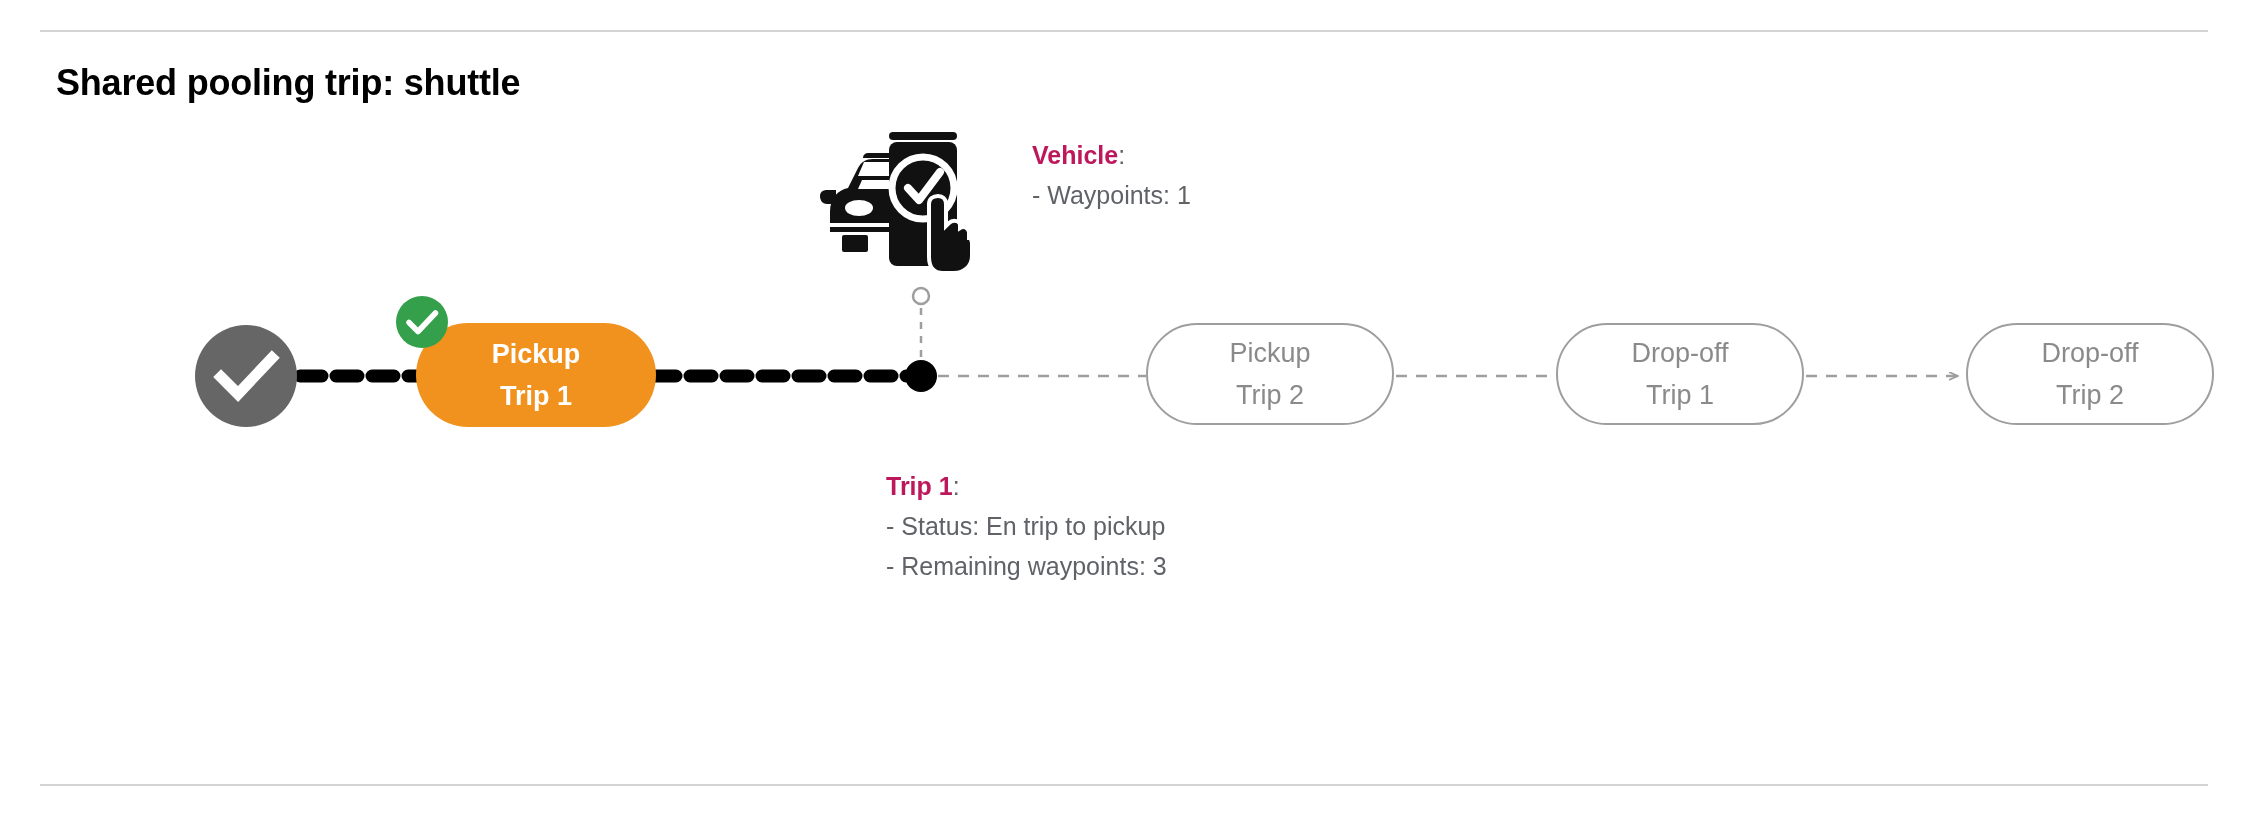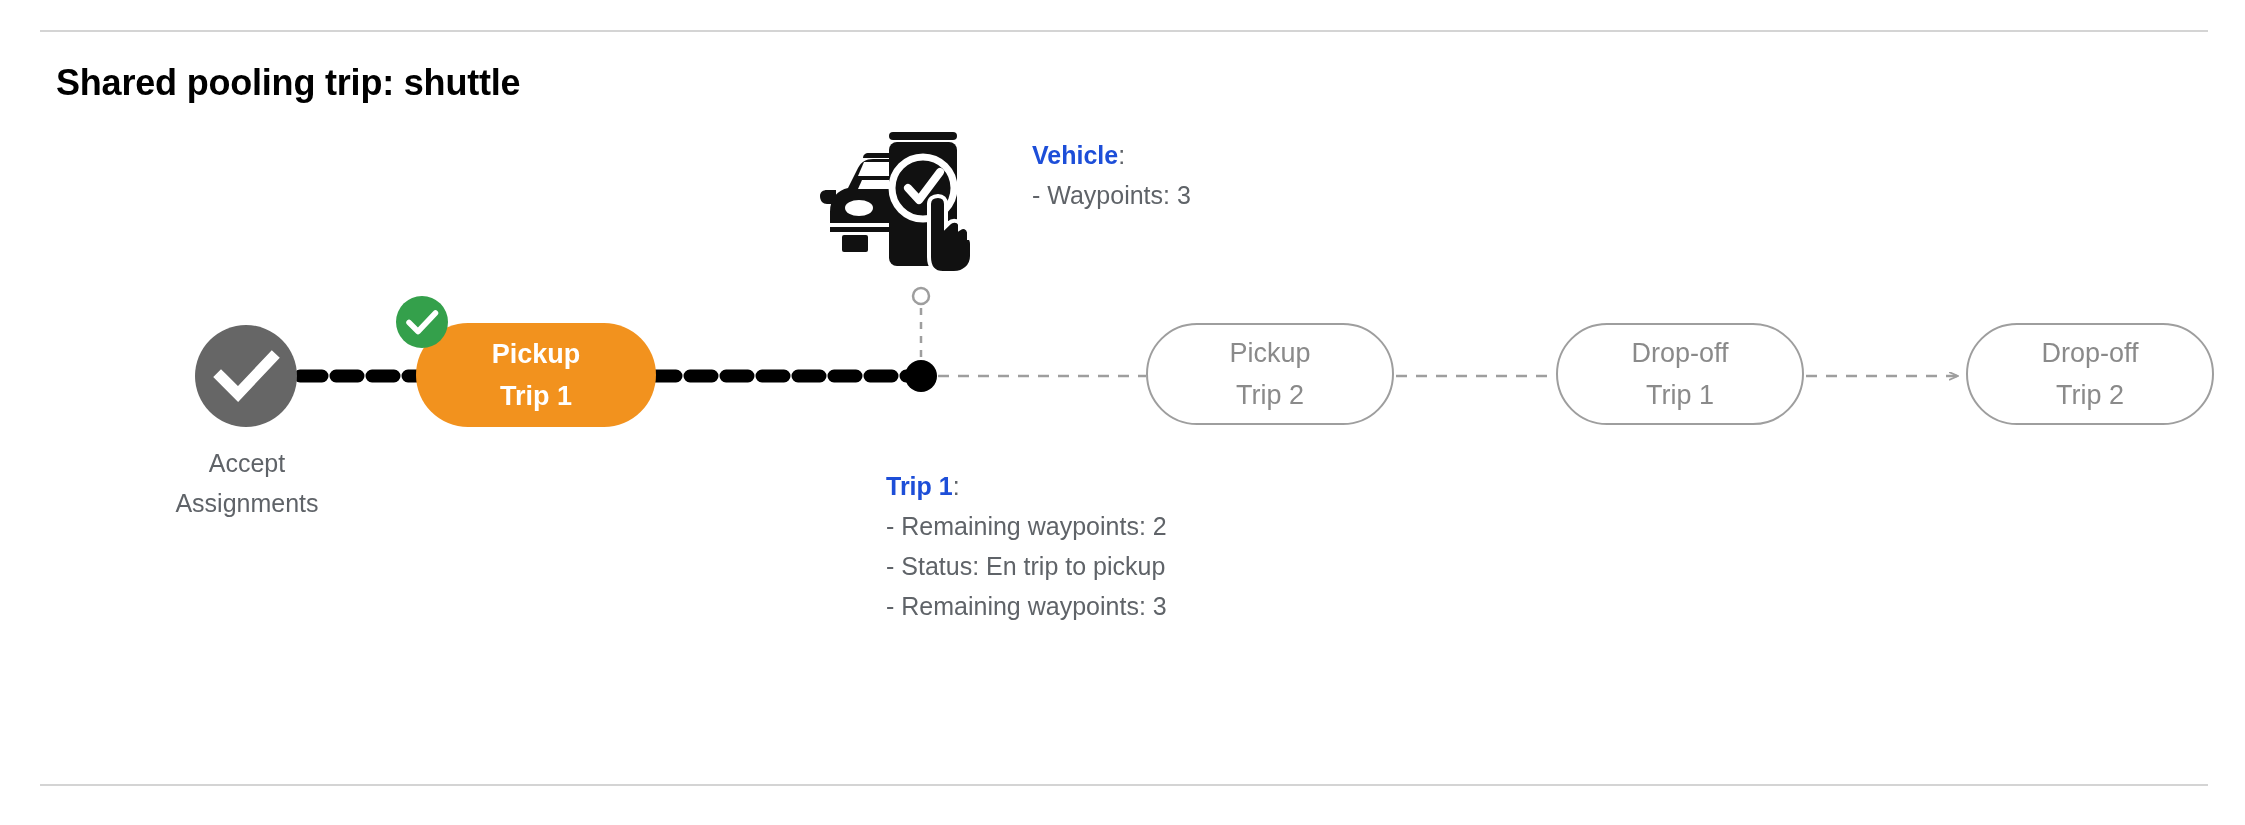--- a/index.html
+++ b/index.html
@@ -142,21 +142,21 @@
   }
 
   
   .info-block {
     position: absolute;
     font-size: 25px;
     line-height: 40px;
     color: #5f6368;
     white-space: nowrap;
   }
-  .info-block .hdr { font-weight: 700; color: #1d4ed8; text-align: right; }
+  .info-block .hdr { font-weight: 700; color: #be185d; text-align: right; }
   .info-vehicle { left: 1032px; top: 135px; }
   .info-trips   { left: 886px;  top: 466px; }
   .info-line { display: block; }
 </style>
 </head>
 <body>
 
 <div class="page">
 
   <div class="rule top"></div>
@@ -184,24 +184,20 @@
 
       <line x1="938" y1="376" x2="1146" y2="376" stroke="#9e9e9e" stroke-width="2.5" stroke-dasharray="11 9"></line>
       <line x1="1396" y1="376" x2="1556" y2="376" stroke="#9e9e9e" stroke-width="2.5" stroke-dasharray="11 9"></line>
       <line x1="1806" y1="376" x2="1958" y2="376" stroke="#9e9e9e" stroke-width="2.5" stroke-dasharray="11 9" marker-end="url(#arrowGray)"></line>
     </svg>
 
     <div class="accept-node">
       <svg width="102" height="102" viewBox="0 0 102 102">
         <path d="M26 52 L43 69 L77 33" fill="none" stroke="#ffffff" stroke-width="11" stroke-linecap="square" stroke-linejoin="miter"></path>
       </svg>
-    </div>
-    <div class="accept-label">
-      <span class="info-line">Accept</span>
-      <span class="info-line">Assignments</span>
     </div>
 
     <div class="pill-active">
       <span>Pickup</span>
       <span>Trip 1</span>
     </div>
     <div class="badge-check">
       <svg width="52" height="52" viewBox="0 0 52 52">
         <path d="M13 26.5 L22 35.5 L39.5 17" fill="none" stroke="#ffffff" stroke-width="5.5" stroke-linecap="round" stroke-linejoin="round"></path>
       </svg>
@@ -252,24 +248,23 @@
                    C151 106 156 107 157 112 L157 118
                    C159 118 160 121 160 124 L160 136
                    C160 146 152 153 142 153 L131 153
                    C121 153 117 146 117 137 Z" fill="#111111" stroke="#ffffff" stroke-width="4"></path>
         </g>
       </svg>
     </div>
 
     <div class="info-block info-vehicle">
       <span class="info-line"><span class="hdr">Vehicle</span><span>:</span></span>
-      <span class="info-line">- Waypoints: 3</span>
+      <span class="info-line">- Waypoints: 1</span>
     </div>
 
     <div class="info-block info-trips">
       <span class="info-line"><span class="hdr">Trip 1</span><span>:</span></span>
-      <span class="info-line">- Remaining waypoints: 2</span>
       <span class="info-line">- Status:  En trip to pickup</span>
       <span class="info-line">- Remaining waypoints: 3</span>
     </div>
 
   </div>
 </div>
 
 </body></html>

